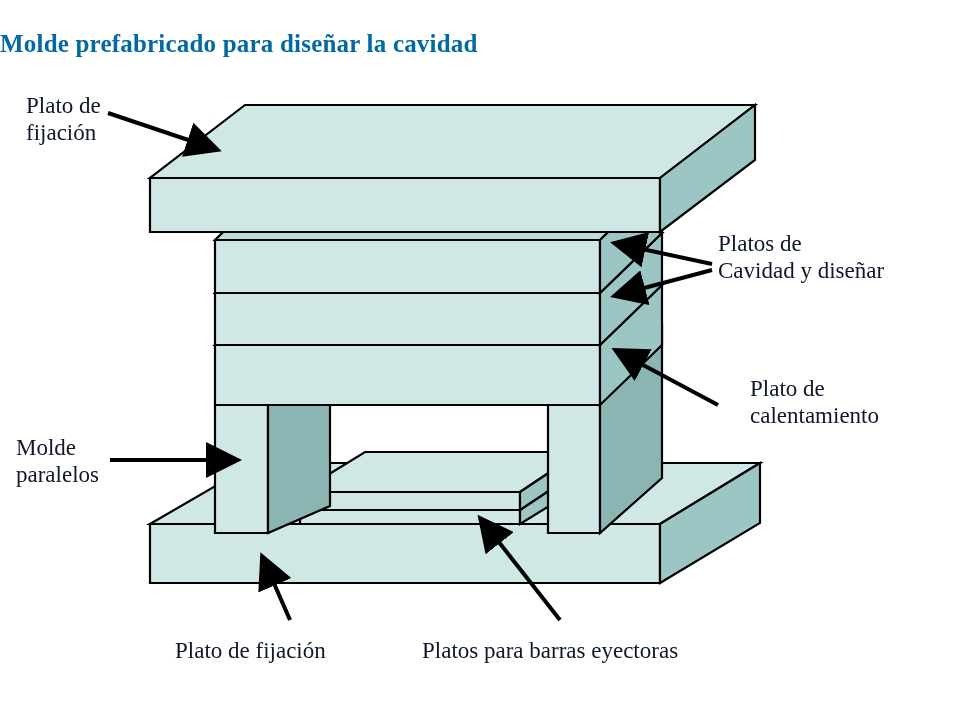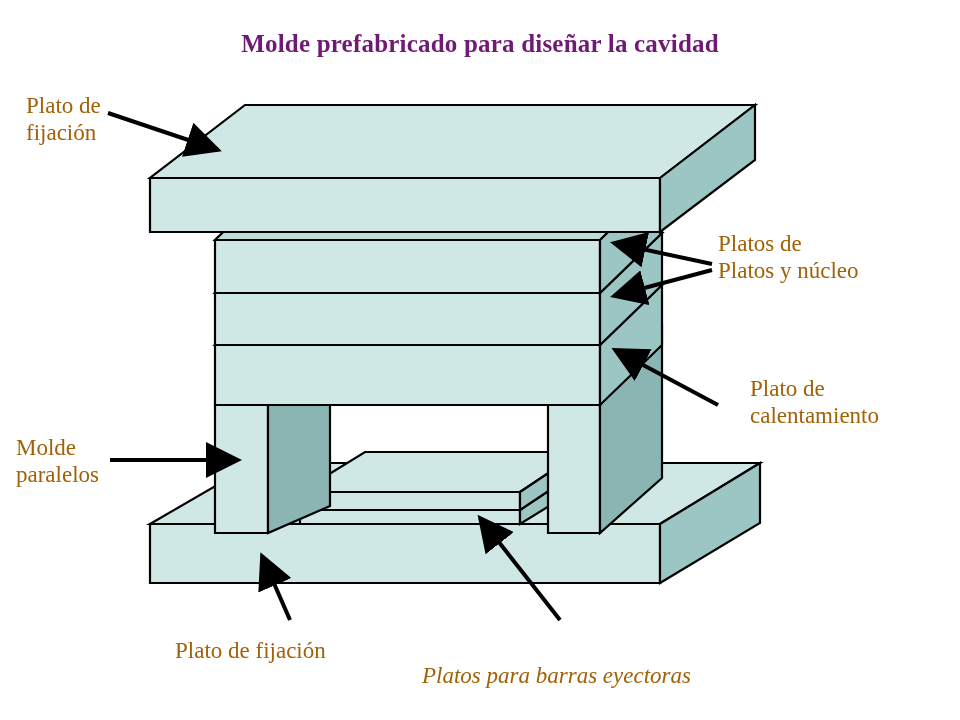--- a/index.html
+++ b/index.html
@@ -20,41 +20,41 @@
     left: 0;
     top: 0;
     width: 960px;
     height: 720px;
   }
   .title {
     position: absolute;
     left: 0;
     top: 30px;
     width: 960px;
-    text-align: center;
+    text-align: left;
     font-family: "Liberation Serif", serif;
     font-size: 25px;
     font-weight: bold;
-    color: #701a75;
+    color: #0369a1;
     letter-spacing: 0.2px;
   }
   .label {
     position: absolute;
     font-family: "Liberation Serif", serif;
     font-size: 23px;
-    color: #a16207;
+    color: #0f172a;
     line-height: 1.18;
     white-space: pre-line;
   }
   #label-plato-fijacion-top   { left: 26px;  top: 92px;  width: 160px; }
   #label-platos-cavidad       { left: 718px; top: 230px; width: 240px; }
   #label-plato-calentamiento  { left: 750px; top: 375px; width: 200px; }
   #label-platos-paralelos     { left: 16px;  top: 434px; width: 160px; }
   #label-plato-fijacion-bottom{ left: 175px; top: 637px; width: 230px; }
-  #label-platos-barras        { left: 422px; top: 662px; width: 380px; font-style: italic; }
+  #label-platos-barras        { left: 422px; top: 637px; width: 380px; }
 </style>
 </head>
 <body>
 
 <div id="root">
 
   <div class="title">Molde prefabricado para diseñar la cavidad</div>
 
   <svg id="diagram-svg" viewBox="0 0 960 720">
     <defs>
@@ -126,21 +126,21 @@
       <line x1="110" y1="460" x2="238" y2="460" marker-end="url(#arrowhead)"></line>
       <line x1="290" y1="620" x2="262" y2="556" marker-end="url(#arrowhead)"></line>
       <line x1="560" y1="620" x2="480" y2="518" marker-end="url(#arrowhead)"></line>
     </g>
   </svg>
 
   <div class="label" id="label-plato-fijacion-top">Plato de
 fijación</div>
 
   <div class="label" id="label-platos-cavidad">Platos de
-Platos y núcleo</div>
+Cavidad y diseñar</div>
 
   <div class="label" id="label-plato-calentamiento">Plato de
 calentamiento</div>
 
   <div class="label" id="label-platos-paralelos">Molde
 paralelos</div>
 
   <div class="label" id="label-plato-fijacion-bottom">Plato de fijación</div>
 
   <div class="label" id="label-platos-barras">Platos para barras eyectoras</div>

